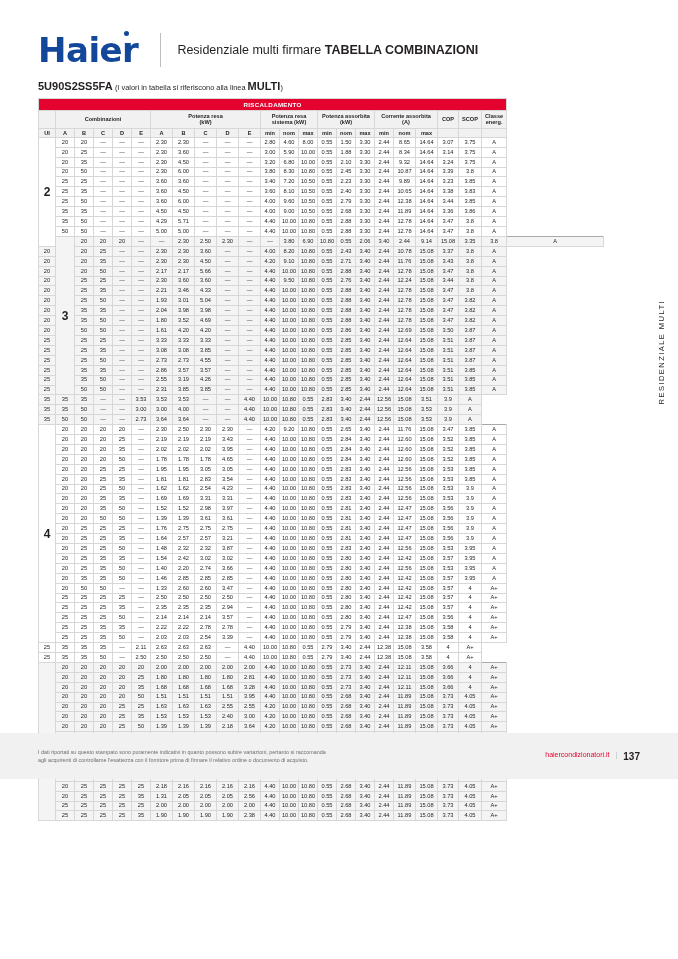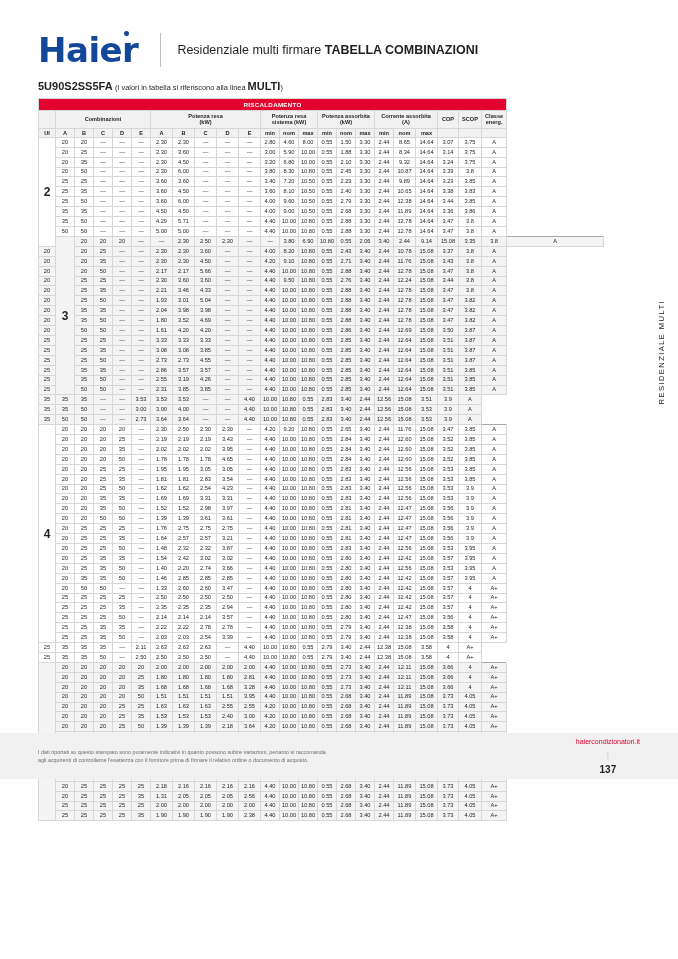--- a/index.html
+++ b/index.html
@@ -73,21 +73,21 @@
 
   
   .footer {
     position:absolute; left:0; right:0; bottom:0;
     height: 46px;
     background:#f1f1f2;
     display:flex; align-items:center; justify-content:space-between;
     padding: 0 38px;
   }
   .footer-note { font-size:5.4px; color:#6d6e71; line-height:1.5; max-width:430px; }
-  .footer-right { display:flex; align-items:center; gap:6px; font-size:7px; color:#e3032e;flex-direction:column; }
+  .footer-right { display:flex; align-items:flex-start; gap:6px; font-size:7px; color:#e3032e; }
   .footer-right .pg { color:#231f20; font-weight:700; font-size:10px; }
   .footer-right .bar { color:#bcbec0; }
 </style>
 </head>
 <body>
 
 <div class="page">
 
   <div class="header">
     <div class="logo">

